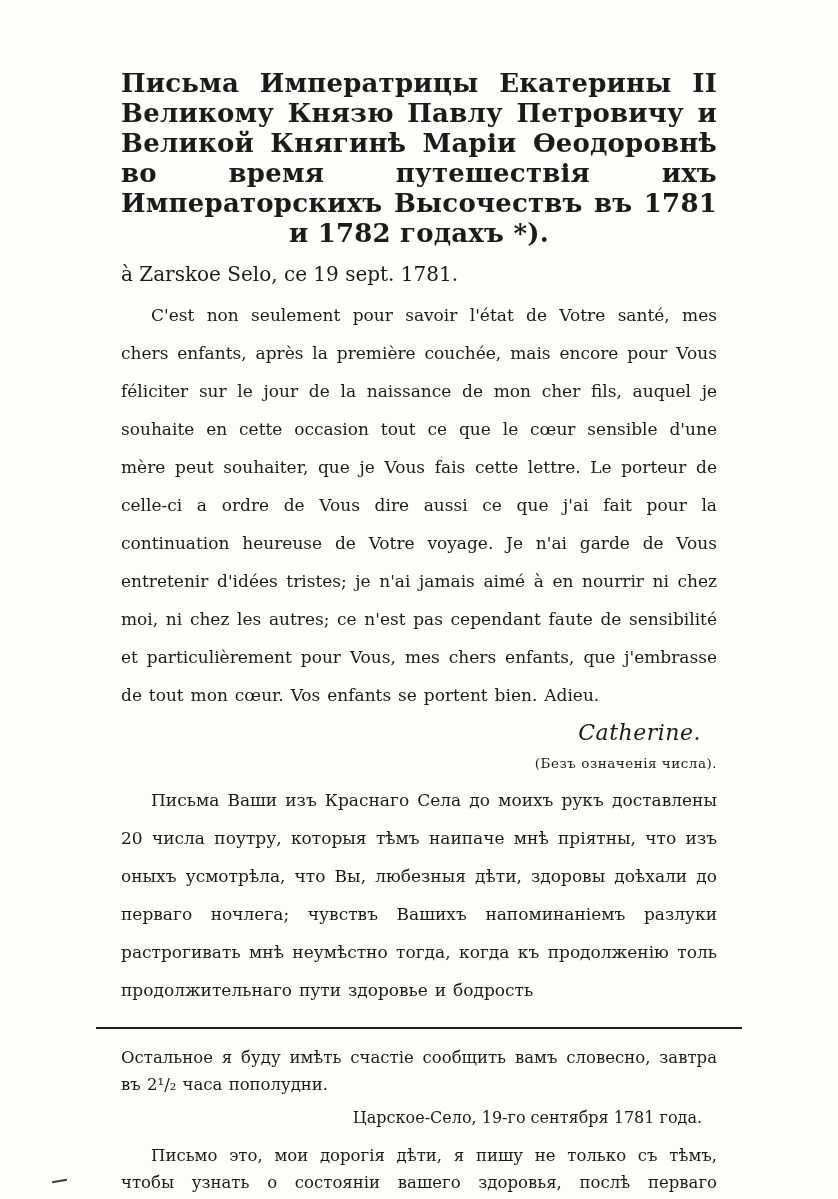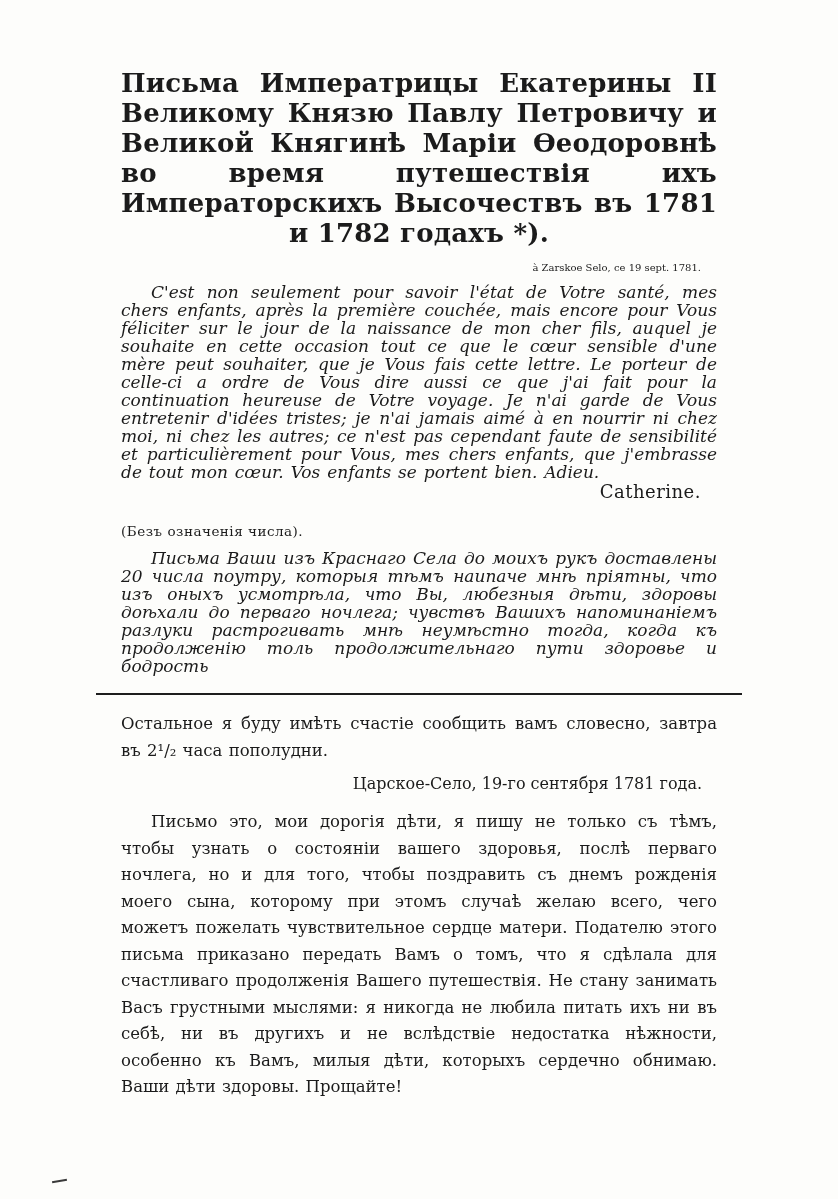--- a/index.html
+++ b/index.html
@@ -25,43 +25,42 @@
     margin: 44px 0 0 0;
     font-size: 26px;
     font-weight: 700;
     line-height: 30px;
     text-align: justify;
     text-align-last: center;
     letter-spacing: 0.2px;
   }
   .dateline {
     margin-top: 14px;
-    text-align: right;
     padding-right: 16px;
-    font-size: 10px;
+    font-size: 20px;
   }
   .body-par {
     margin: 10px 0 0 0;
     font-size: 17px;
-    line-height: 18px;
+    line-height: 38px;
     text-align: justify;
     text-indent: 30px;
     word-spacing: 1.5px;
+  }
+  .signature {
+    margin-top: 6px;
+    text-align: right;
+    padding-right: 16px;
+    font-size: 22px;
+    letter-spacing: 0.5px;
     font-style: italic;
   }
-  .signature {
-    margin-top: 0;
+  .note-center {
+    margin-top: 10px;
     text-align: right;
-    padding-right: 16px;
-    font-size: 18px;
-    letter-spacing: 0.5px;
-  }
-  .note-center {
-    margin-top: 21px;
-    text-align: left;
     font-size: 13.5px;
     letter-spacing: 0.5px;
   }
   .rule {
     border: 0;
     border-top: 2px solid #1d1d1d;
     margin: 18px -25px 0 -25px;
   }
   .trans-par {
     margin: 16px 0 0 0;

